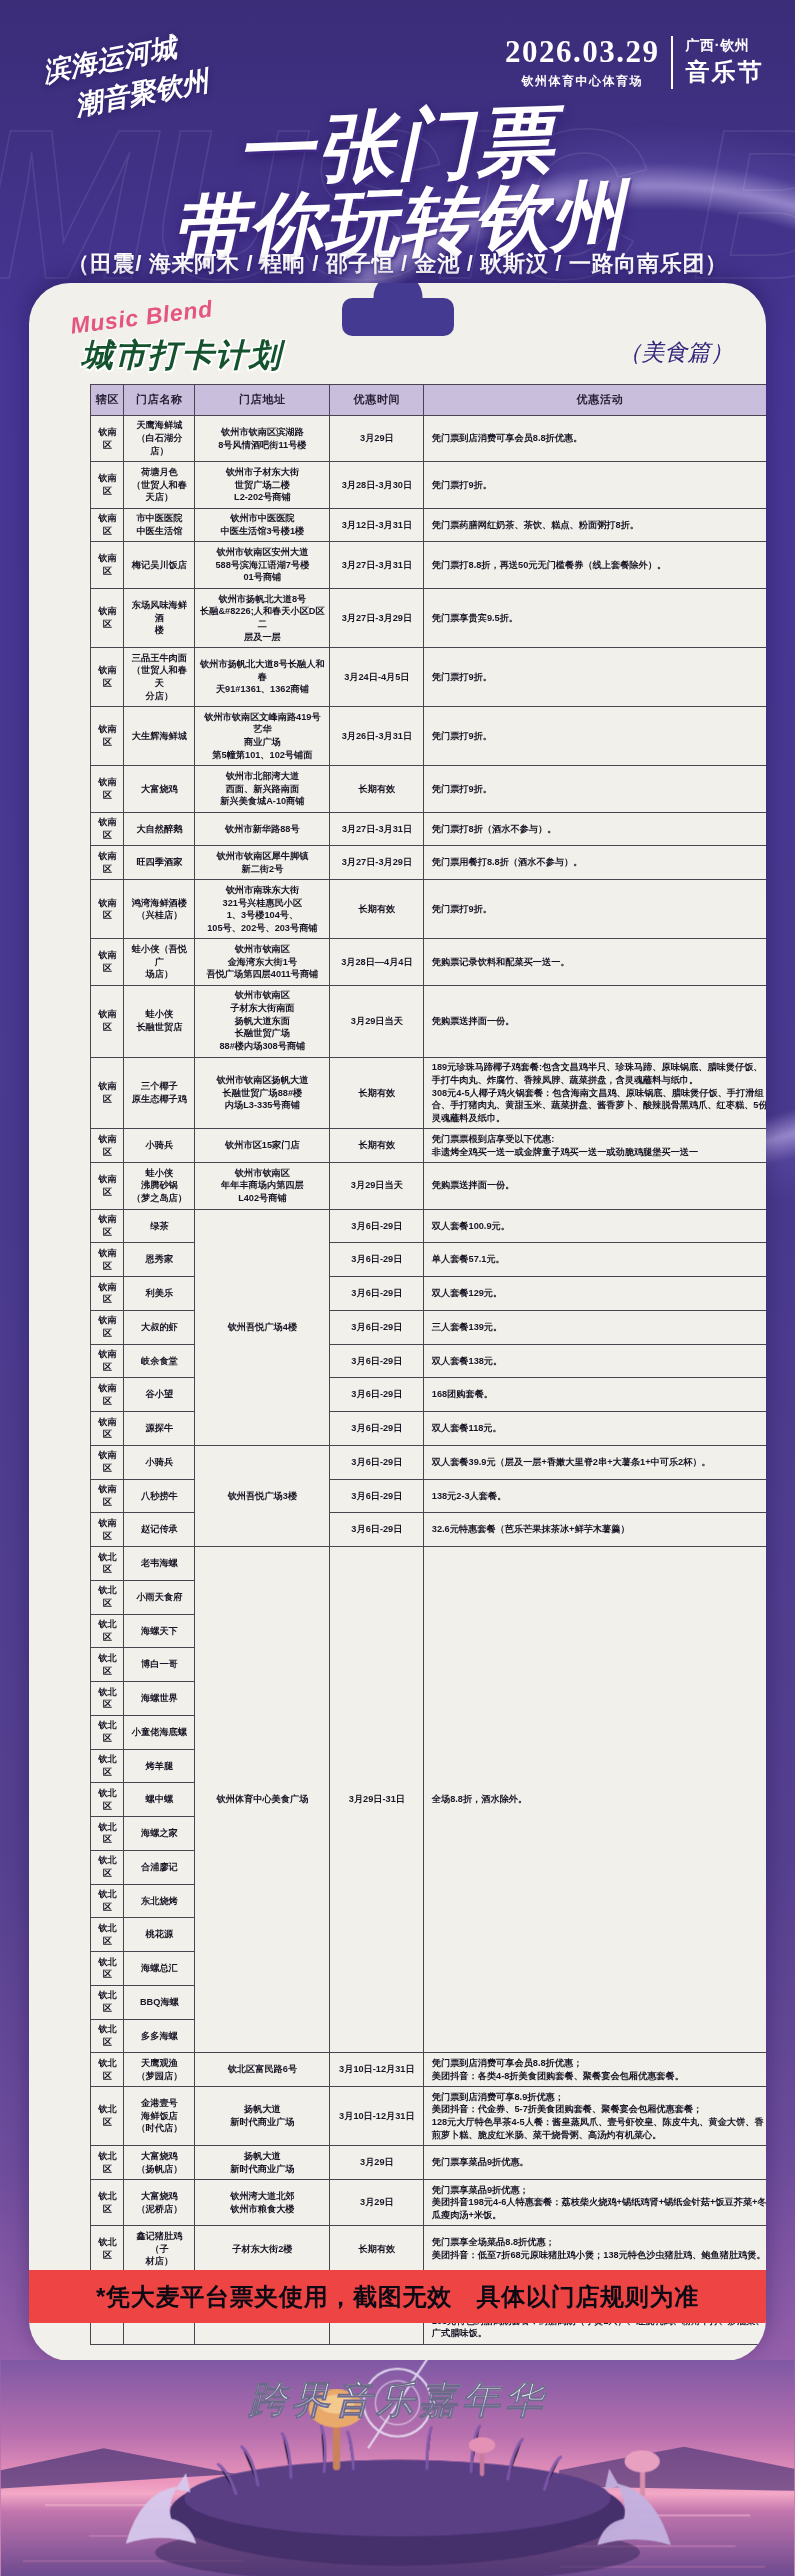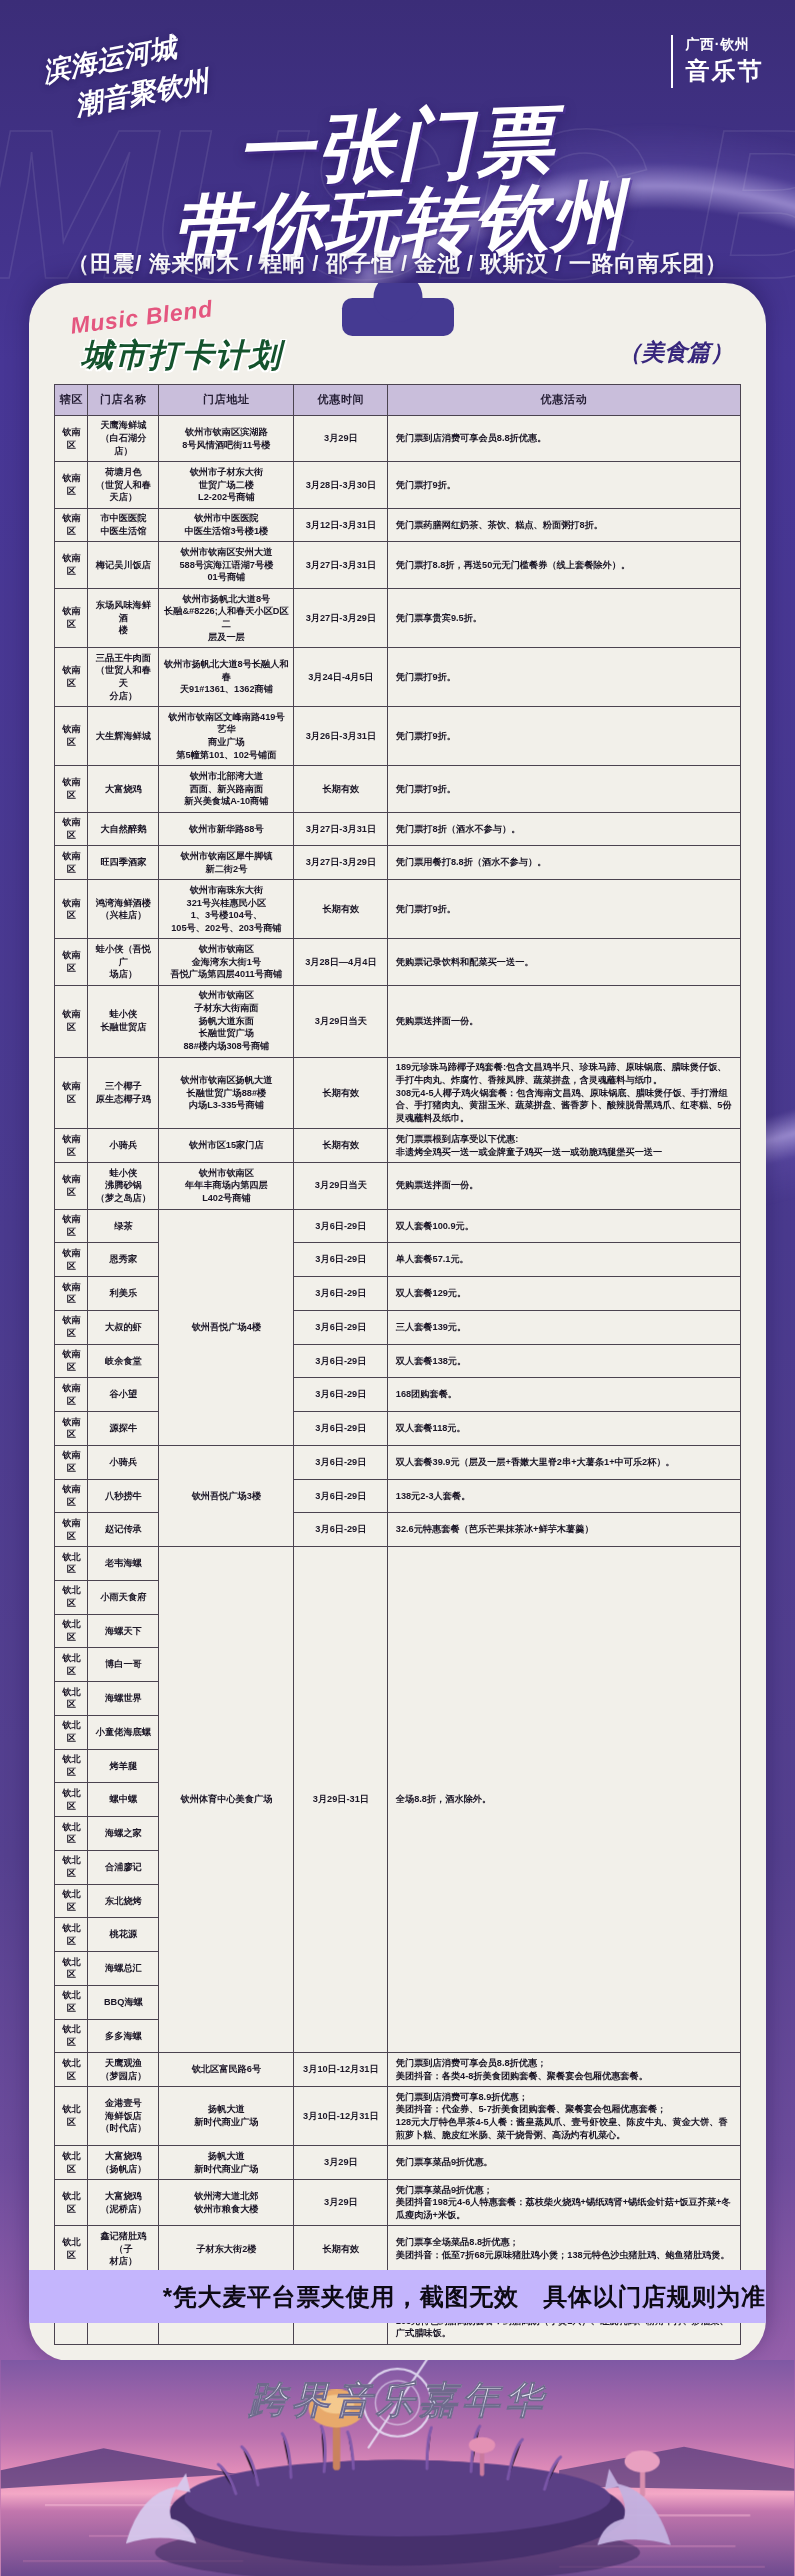--- a/index.html
+++ b/index.html
@@ -36,50 +36,54 @@
   .notch{position:absolute;left:50%;top:14.7px;transform:translateX(-50%);width:112px;height:38px;
     background:#453a92;border-radius:10.3px;}
   .notch::before{content:"";position:absolute;left:50%;top:-25px;transform:translateX(-50%);
     width:49px;height:49px;border-radius:50%;background:#453a92;}
   .card-head{position:relative;height:82px;}
   .mb-script{position:absolute;left:16px;top:1.5px;font-size:23px;font-weight:700;font-style:italic;
     color:#e4567f;transform:rotate(-7deg);letter-spacing:0.7px;}
   .plan-title{position:absolute;left:26.5px;top:32px;font-size:32px;font-weight:900;font-style:italic;color:#14532d;
     letter-spacing:1.5px;
     text-shadow:1.5px 1.5px 0 #fff,-1.5px 1.5px 0 #fff,1.5px -1.5px 0 #fff,-1.5px -1.5px 0 #fff,0 2.2px 0 #fff,2.2px 0 0 #fff;}
-  .food-tag{position:absolute;right:7.4px;top:35px;font-size:23px;font-weight:700;font-style:italic;color:#38277d;}
+  .food-tag{position:absolute;right:7.4px;top:35px;font-size:23px;font-weight:400;font-style:italic;color:#38277d;}
   
-  table.offers{width:100%;border-collapse:collapse;table-layout:fixed;border:1.8px solid #4b4350;}
+  table.offers{width:100%;border-collapse:collapse;table-layout:fixed;border:1.8px solid #4b4350;margin-left:36px;}
   .offers th{background:#c9bedb;border:1.5px solid #4b4350;font-size:11px;font-weight:800;color:#241d33;
     padding:7.4px 1.5px;letter-spacing:0.7px;}
   .offers td{border:1.5px solid #4b4350;padding:3.7px 4.4px;font-size:9.2px;line-height:1.38;font-weight:700;
     color:#1b1626;text-align:center;vertical-align:middle;white-space:pre-line;}
   .offers td.cell-offer{text-align:left;padding:3.7px 7.4px;}
   .offers td.cell-offer.center{}
   
-  .footnote{position:absolute;left:0;right:0;bottom:38px;text-align:right;background:#c4b5fd;
+  .footnote{position:absolute;left:0;right:0;bottom:38px;text-align:center;background:#ef4444;
     font-size:24px;font-weight:900;color:#0d0a14;padding:10.3px 0;letter-spacing:0.7px;}
   
   .scene{position:absolute;left:0;bottom:0;width:634px;height:216px;}
   .scene svg{display:block;}
 </style>
 </head>
 <body>
 
 <div class="poster">
 
   <div class="glow"></div>
   <div class="watermark">MUSIC BLEND</div>
 
   <div class="slogan">
     <div class="l1">滨海运河城</div>
     <div class="l2">潮音聚钦州</div>
   </div>
 
   <div class="meta">
+    <div class="meta-left">
+      <div class="meta-date">2026.03.29</div>
+      <div class="meta-venue">钦州体育中心体育场</div>
+    </div>
     <div class="meta-sep"></div>
     <div class="meta-right">
       <div class="meta-region">广西·钦州</div>
       <div class="meta-fest">音乐节</div>
     </div>
   </div>
 
   <div class="main-title">
     <div class="t1">一张门票</div>
     <div class="t2">带你玩转钦州</div>

